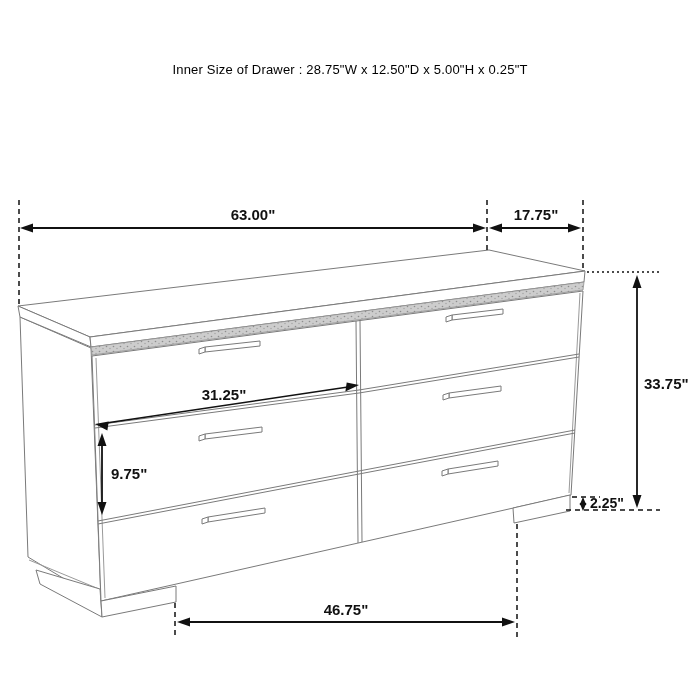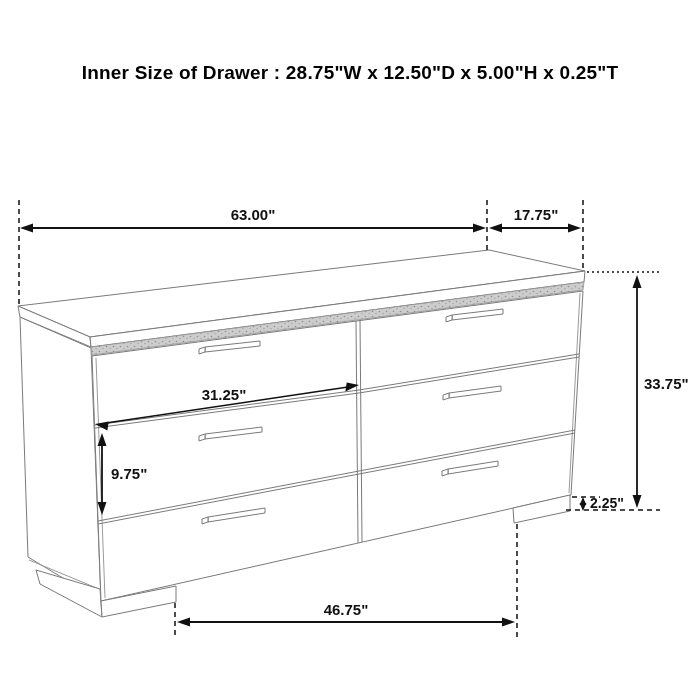--- a/index.html
+++ b/index.html
@@ -1,19 +1,19 @@
 <!DOCTYPE html>
 <html><head>
 <meta charset="utf-8">
 <style>
   html,body{margin:0;padding:0;background:#fff;}
   .stage{position:relative;width:700px;height:700px;background:#fff;overflow:hidden;
          font-family:"Liberation Sans",sans-serif;}
   .title{position:absolute;top:62px;left:0;width:700px;text-align:center;
-         font-size:19px;font-weight:bold;color:#000;letter-spacing:.2px;}
+         font-size:13px;font-weight:normal;color:#000;letter-spacing:.2px;}
   svg{position:absolute;top:0;left:0;}
   .furn{stroke:#7a7a7a;stroke-width:1;fill:#ffffff;stroke-linejoin:round;}
   .furn-line{stroke:#7a7a7a;stroke-width:1;fill:none;}
   .furn-light{stroke:#9a9a9a;stroke-width:1;fill:none;}
   .trim{stroke:#8f8f8f;stroke-width:.8;}
   .dim-line{stroke:#111;stroke-width:1.8;fill:none;}
   .dim-thin{stroke:#111;stroke-width:1.5;fill:none;}
   .dash{stroke:#111;stroke-width:1.5;fill:none;stroke-dasharray:5 4;}
   .dot{stroke:#111;stroke-width:1.6;fill:none;stroke-dasharray:2 3;}
   .head{fill:#111;stroke:none;}

